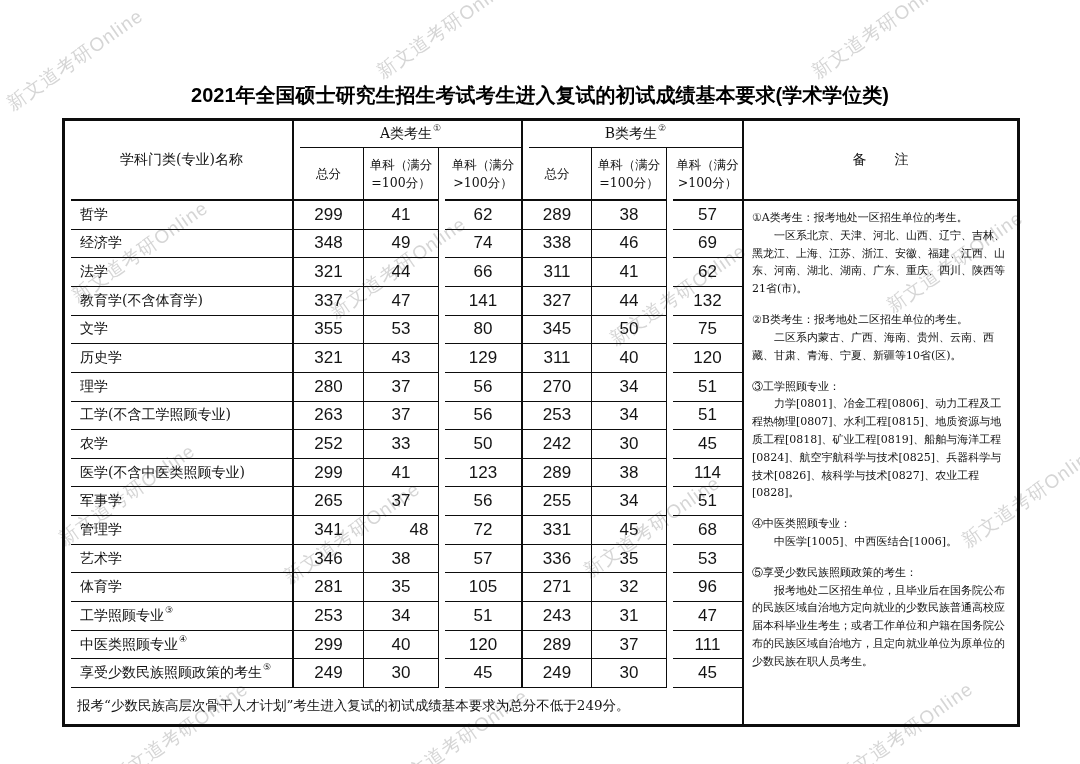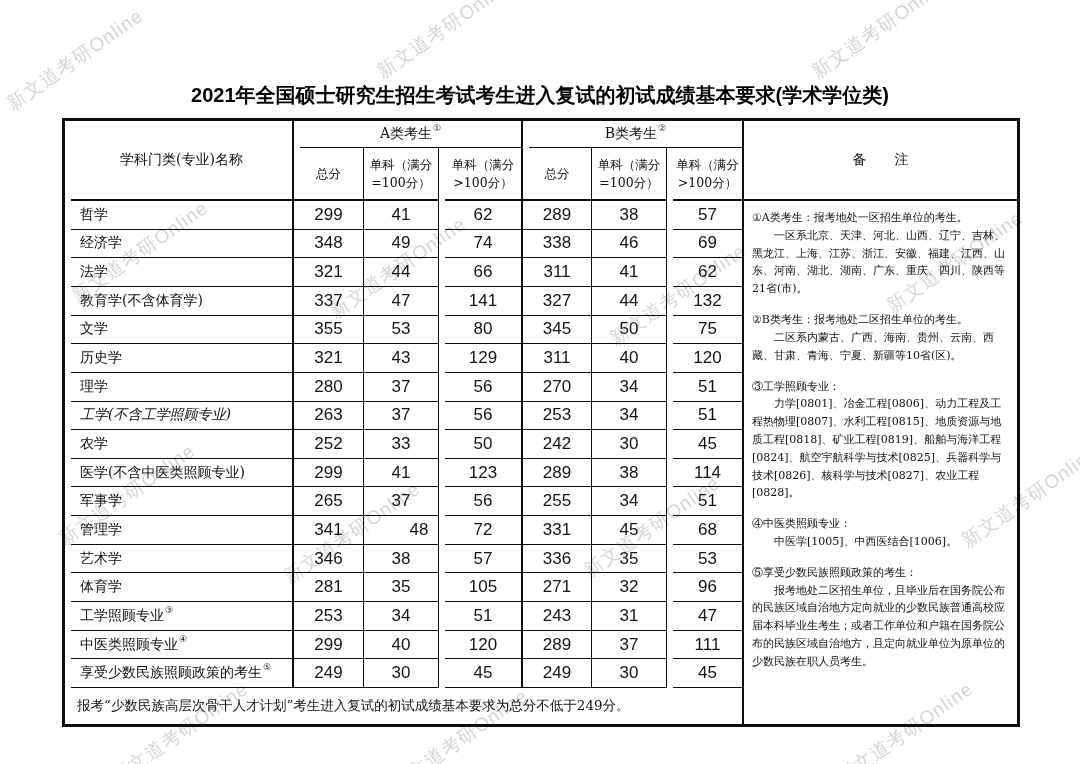--- a/index.html
+++ b/index.html
@@ -158,21 +158,21 @@
       <div class="cell num-cell thick-r" style="grid-area: 8 / 7;">120</div>
       <div class="cell subject-cell thick-r" style="grid-area: 9 / 1;">
         <span>理学</span>
       </div>
       <div class="cell num-cell" style="grid-area: 9 / 2;">280</div>
       <div class="cell num-cell" style="grid-area: 9 / 3;">37</div>
       <div class="cell num-cell thick-r" style="grid-area: 9 / 4;">56</div>
       <div class="cell num-cell" style="grid-area: 9 / 5;">270</div>
       <div class="cell num-cell" style="grid-area: 9 / 6;">34</div>
       <div class="cell num-cell thick-r" style="grid-area: 9 / 7;">51</div>
-      <div class="cell subject-cell thick-r" style="grid-area: 10 / 1; font-style: italic;">
+      <div class="cell subject-cell thick-r" style="grid-area: 10 / 1;">
         <span>工学(不含工学照顾专业)</span>
       </div>
       <div class="cell num-cell" style="grid-area: 10 / 2;">263</div>
       <div class="cell num-cell" style="grid-area: 10 / 3;">37</div>
       <div class="cell num-cell thick-r" style="grid-area: 10 / 4;">56</div>
       <div class="cell num-cell" style="grid-area: 10 / 5;">253</div>
       <div class="cell num-cell" style="grid-area: 10 / 6;">34</div>
       <div class="cell num-cell thick-r" style="grid-area: 10 / 7;">51</div>
       <div class="cell subject-cell thick-r" style="grid-area: 11 / 1;">
         <span>农学</span>

